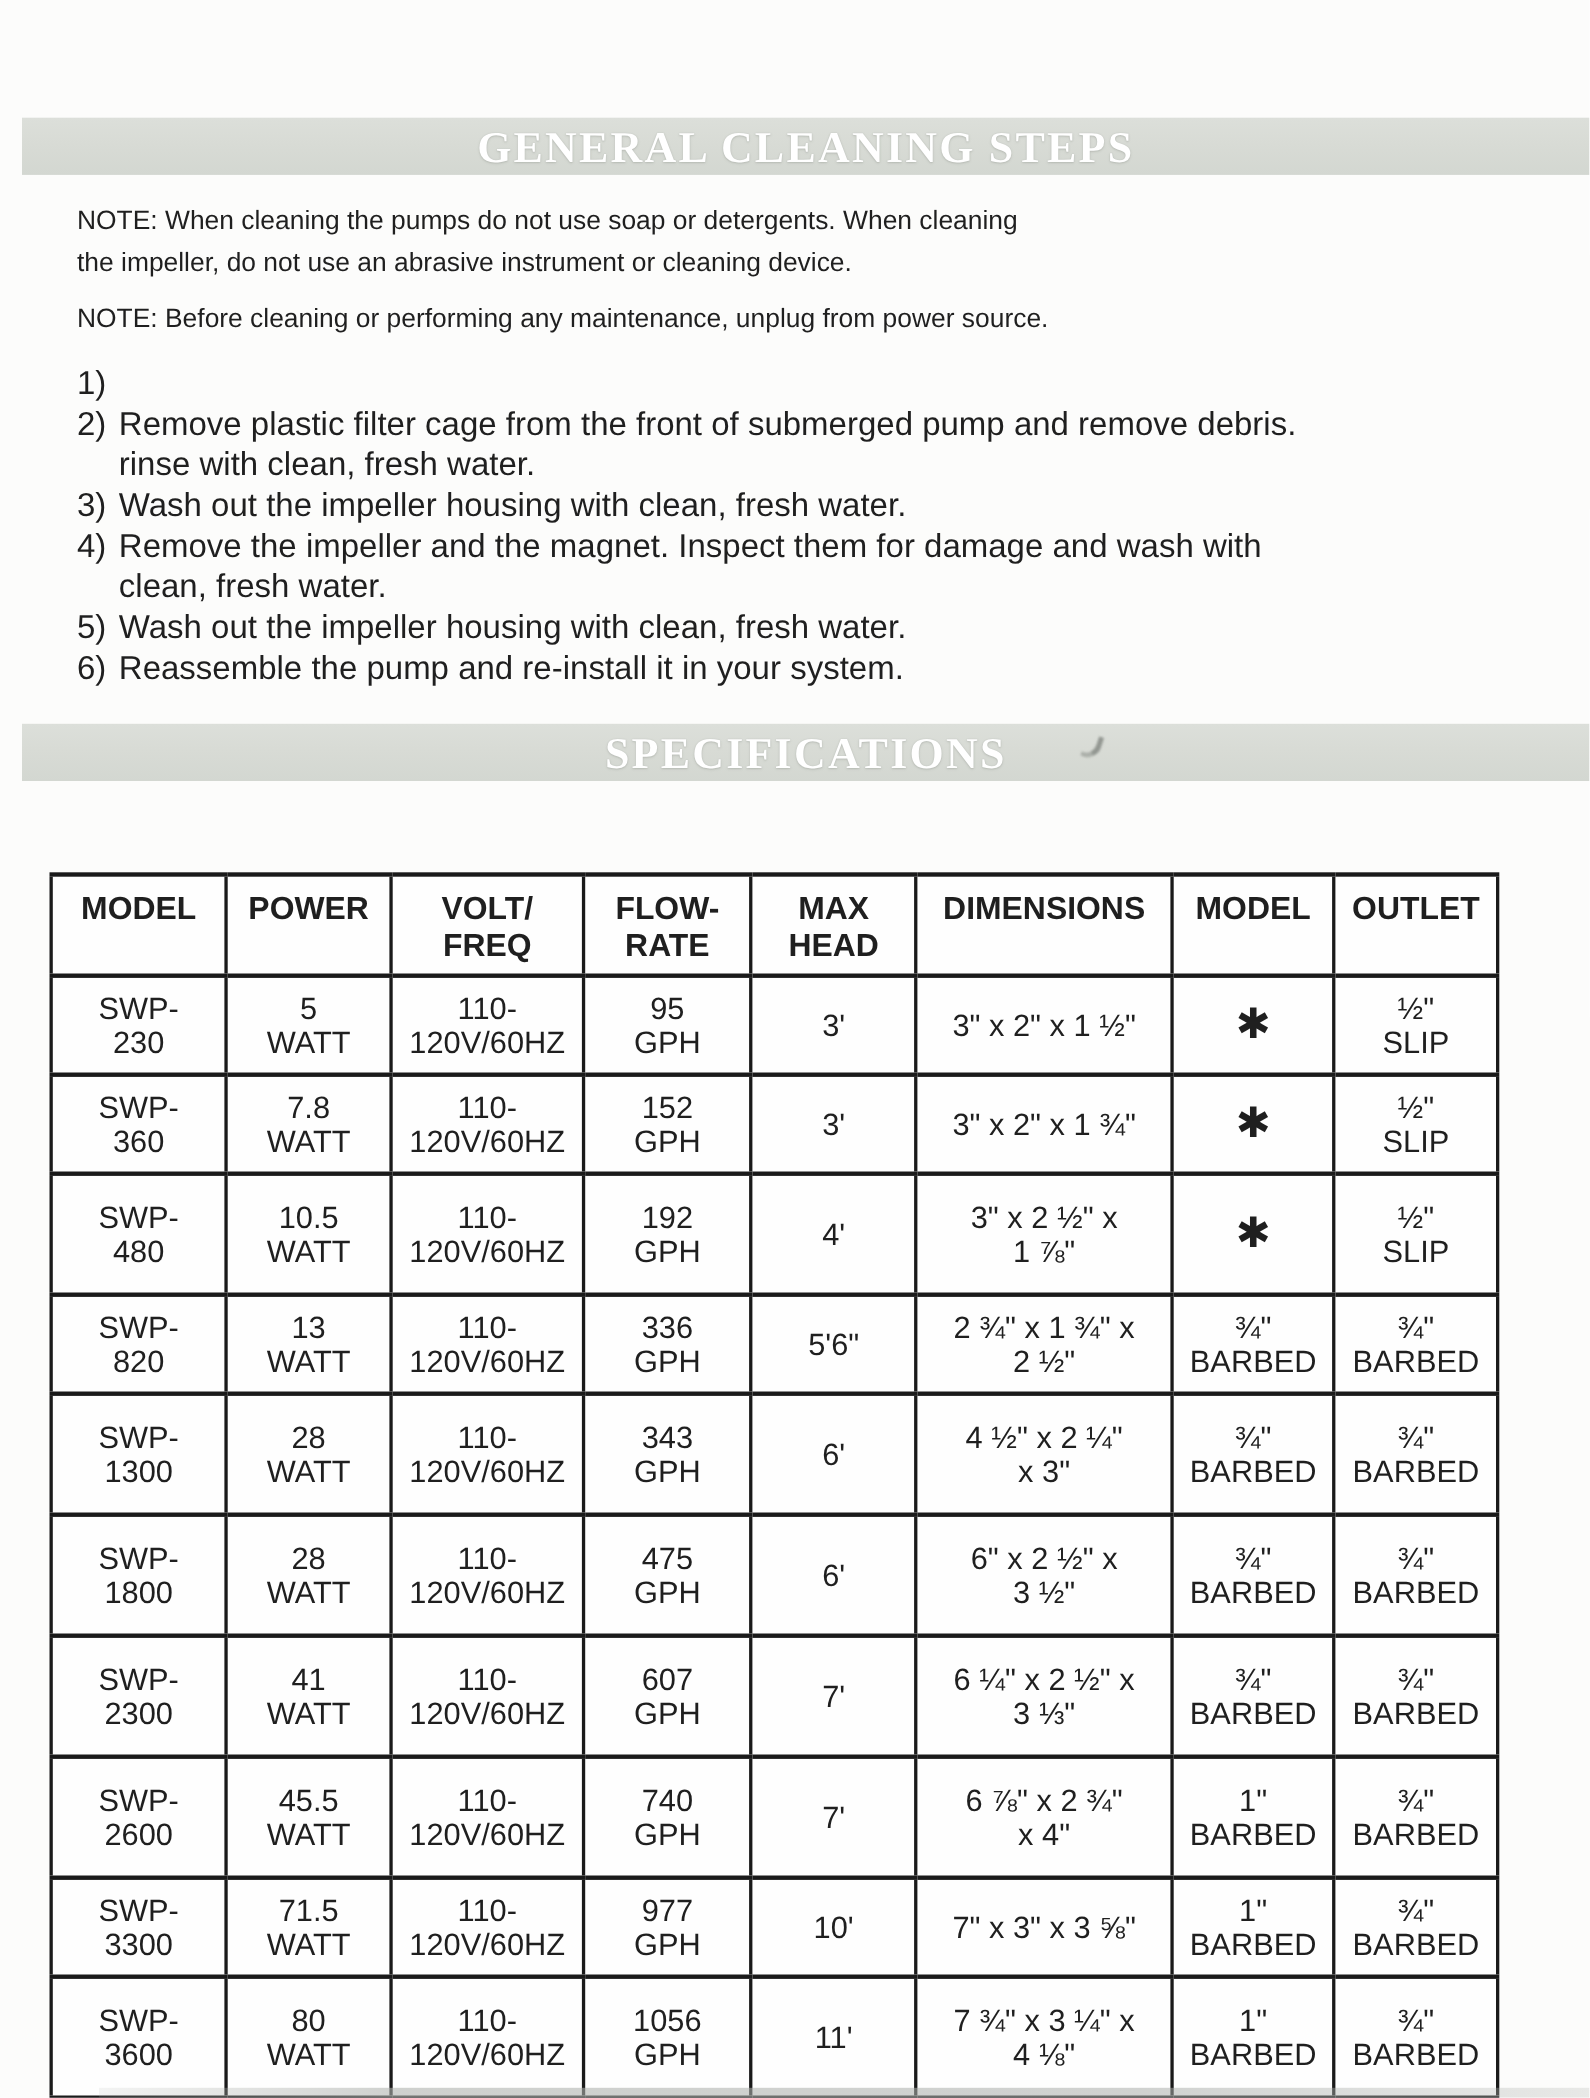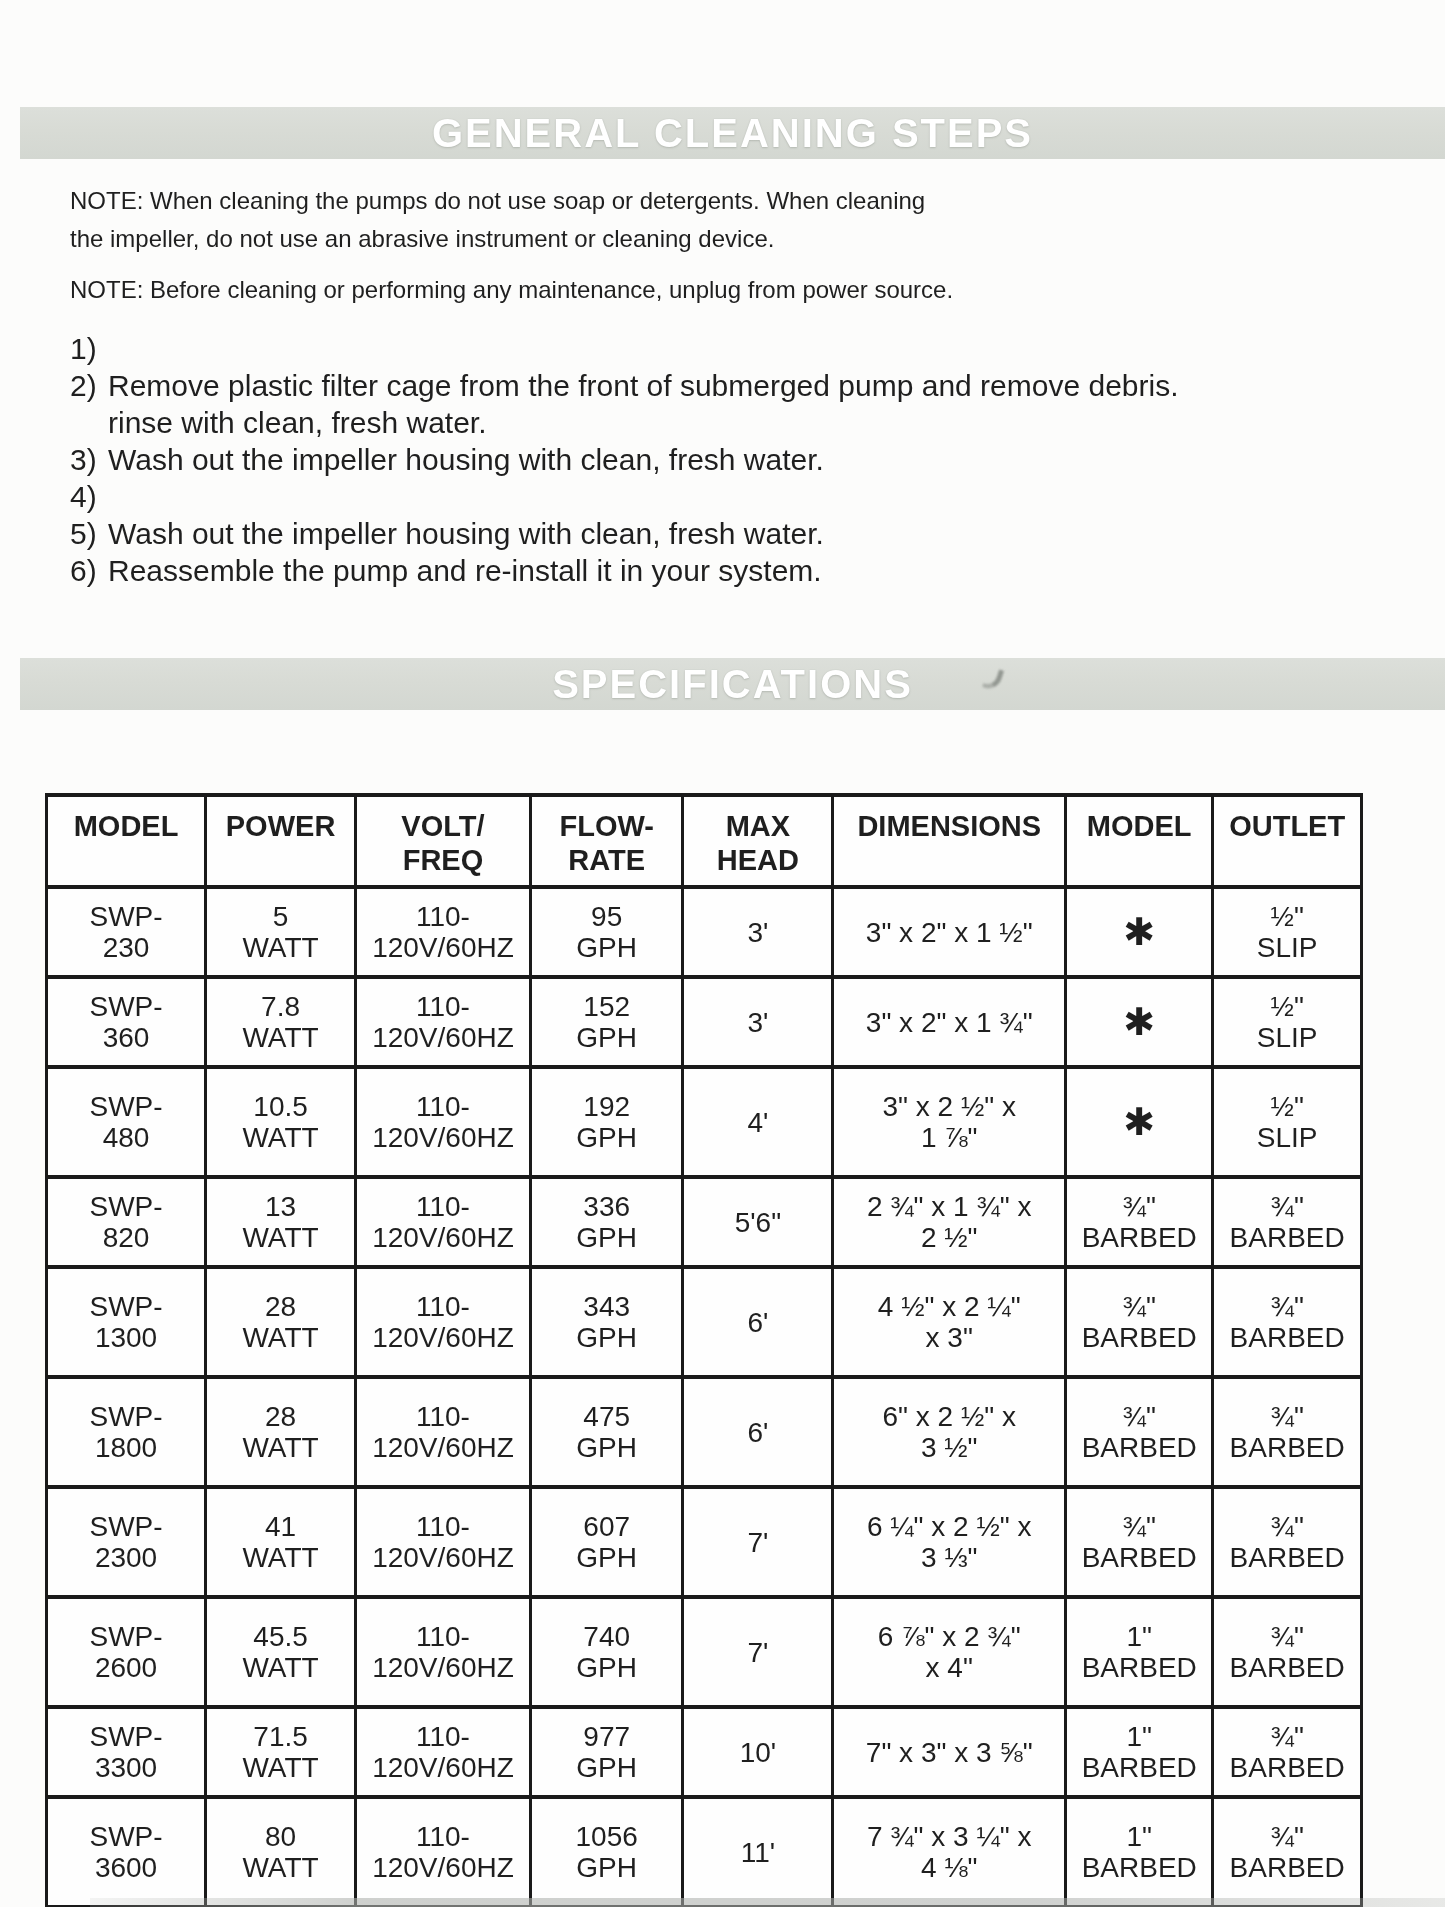--- a/index.html
+++ b/index.html
@@ -22,20 +22,21 @@
   .banner{
     position:absolute;left:20px;width:1425px;height:52px;
     background:linear-gradient(180deg,#dcdfda 0%,var(--banner-bg) 45%,#d3d7d1 100%);
     display:flex;align-items:center;justify-content:center;
   }
   .banner .banner-title{
     color:var(--banner-text);
     font-size:40px;font-weight:bold;letter-spacing:2px;
     text-shadow:0 0 1px #b8bcb6, 0 1px 2px rgba(120,125,118,.35);
     white-space:nowrap;
+    font-family:Liberation Serif, serif;
   }
   #banner-cleaning{top:107px;}
   #banner-specs{top:658px;}
   .smudge{
     position:absolute;left:985px;top:668px;width:16px;height:22px;
     border-right:5px solid rgba(90,95,90,.55);
     border-bottom:4px solid rgba(90,95,90,.35);
     border-radius:0 0 14px 2px;
     transform:rotate(18deg);
     filter:blur(1px);
@@ -114,20 +115,22 @@
 rinse with clean, fresh water.</span>
   </li>
 
   <li class="step">
     <span class="step-num">3)</span>
     <span class="step-text">Wash out the impeller housing with clean, fresh water.</span>
   </li>
 
   <li class="step">
     <span class="step-num">4)</span>
+    <span class="step-text">Remove the impeller and the magnet. Inspect them for damage and wash with
+clean, fresh water.</span>
   </li>
 
   <li class="step">
     <span class="step-num">5)</span>
     <span class="step-text">Wash out the impeller housing with clean, fresh water.</span>
   </li>
 
   <li class="step">
     <span class="step-num">6)</span>
     <span class="step-text">Reassemble the pump and re-install it in your system.</span>

